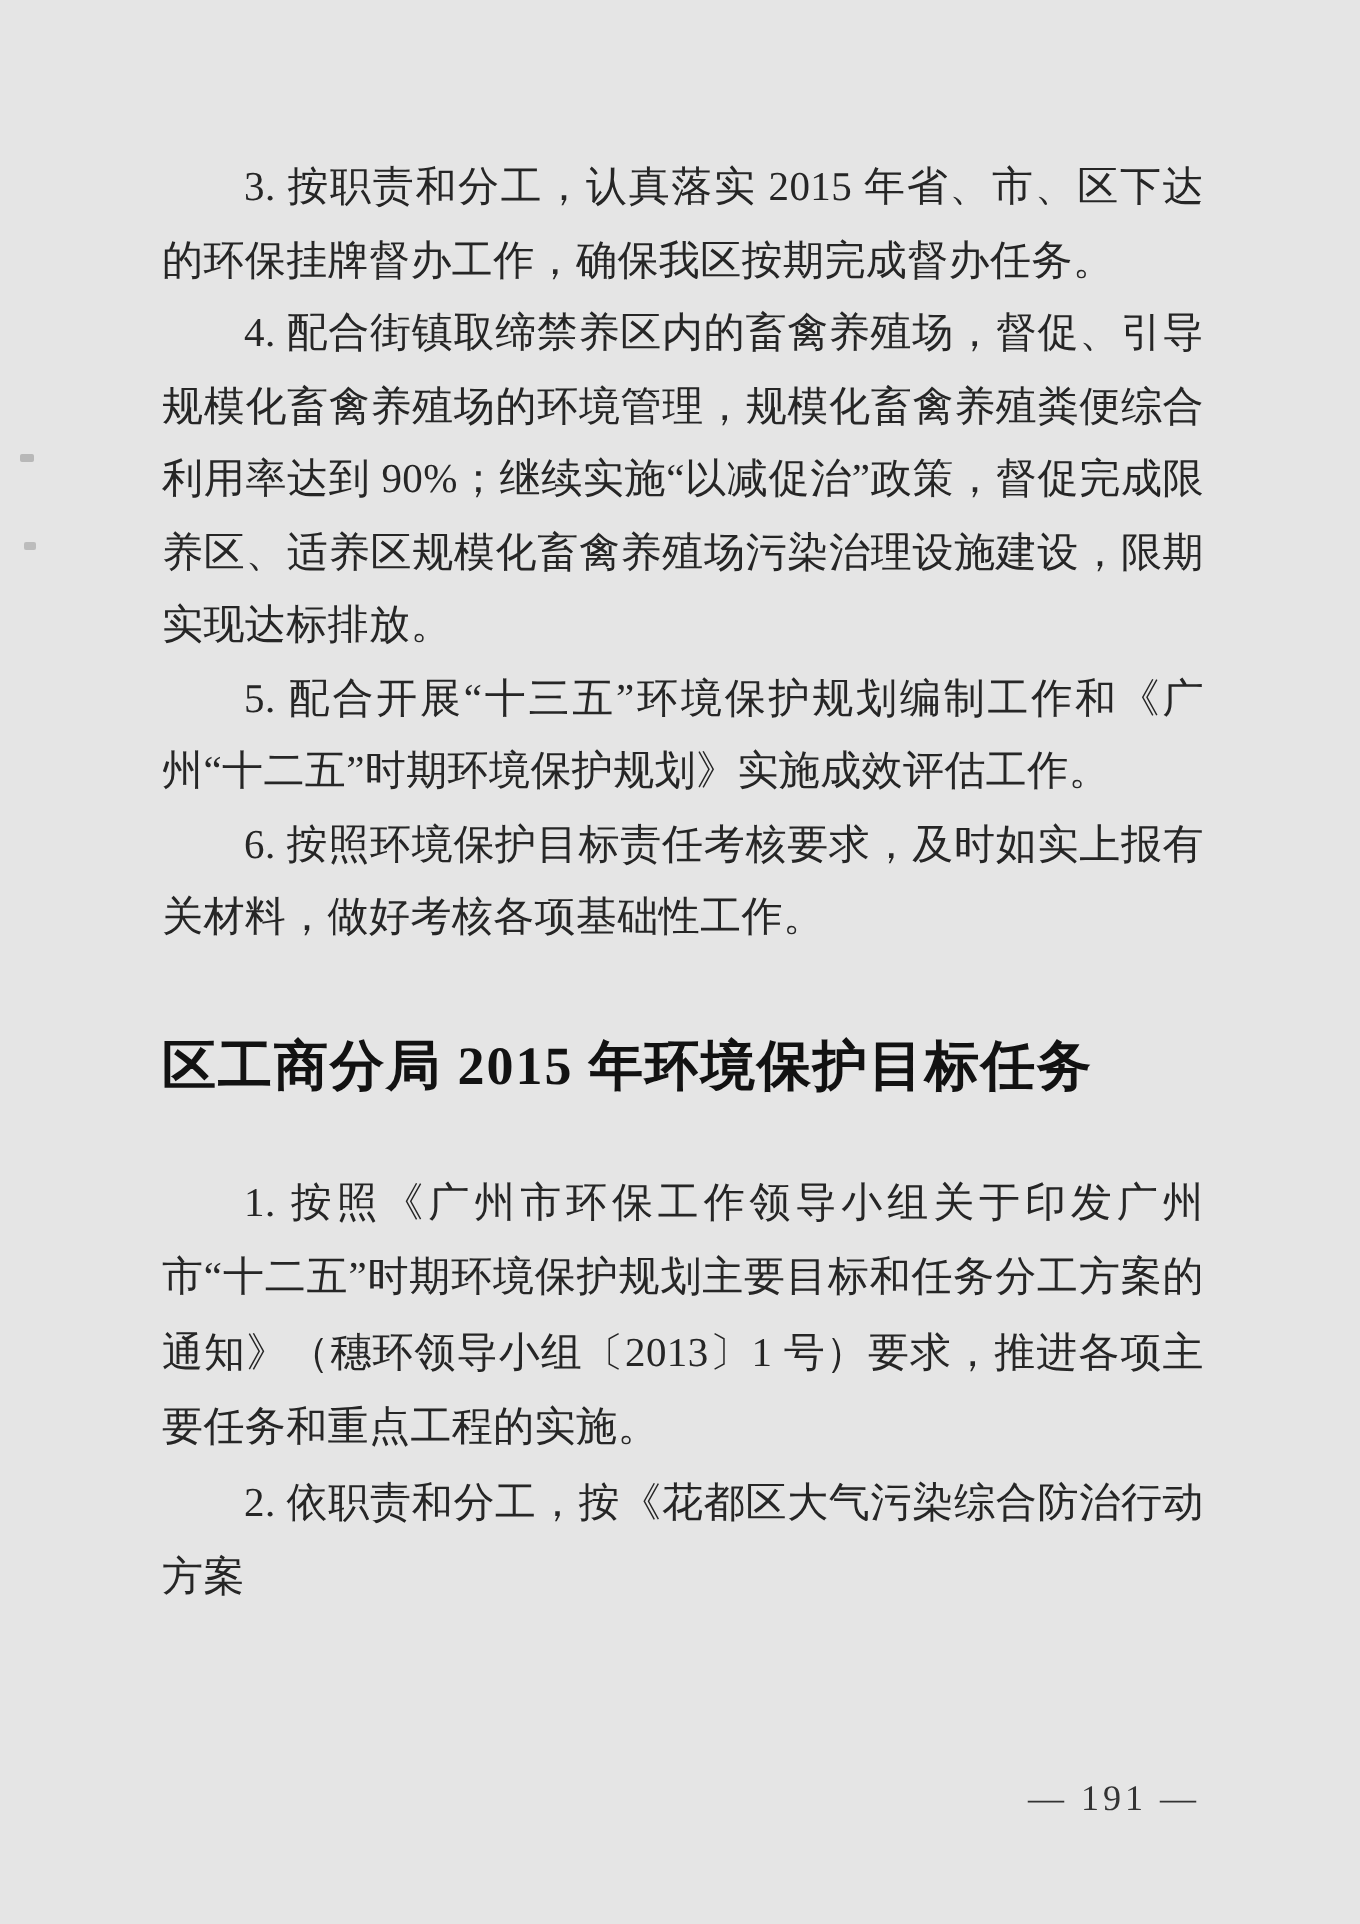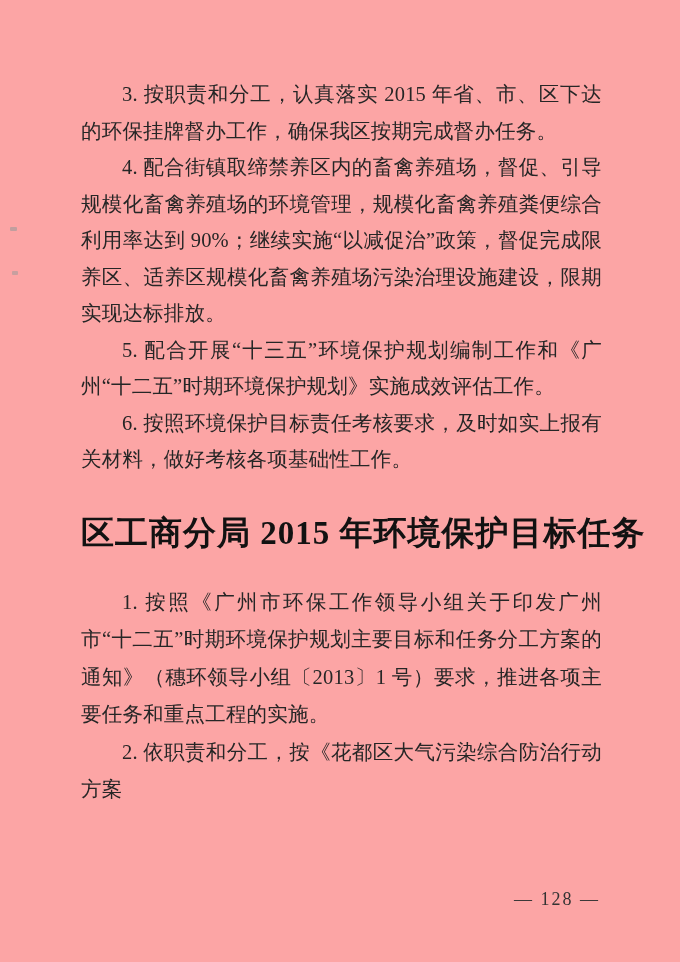--- a/index.html
+++ b/index.html
@@ -5,21 +5,21 @@
   html, body {
     margin: 0;
     padding: 0;
     background: #ffffff;
   }
   .page {
     position: relative;
     width: 680px;
     height: 962px;
     margin: 0 auto;
-    background: #fca5a5;
+    background: #e5e5e5;
     overflow: hidden;
     font-family: "Liberation Serif", "DejaVu Serif", serif;
     color: #262626;
   }
   .content {
     position: absolute;
     left: 81px;
     top: 76px;
     width: 521px;
   }
@@ -30,21 +30,21 @@
     text-align: justify;
     text-indent: 2em;
     letter-spacing: 0.2px;
     word-break: break-all;
   }
   .section-block p.body-para {
     line-height: 37.5px;
   }
   h1.section-title {
     margin: 36px 0 32px 0;
-    font-size: 33px;
+    font-size: 27px;
     line-height: 38px;
     font-weight: bold;
     text-align: left;
     letter-spacing: 1px;
     color: #121212;
     white-space: nowrap;
   }
   .footer {
     position: absolute;
     right: 80px;
@@ -84,16 +84,16 @@
     <div class="section-block">
 
       <p class="body-para">1. 按照《广州市环保工作领导小组关于印发广州市“十二五”时期环境保护规划主要目标和任务分工方案的通知》（穗环领导小组〔2013〕1 号）要求，推进各项主要任务和重点工程的实施。</p>
 
       <p class="body-para">2. 依职责和分工，按《花都区大气污染综合防治行动方案</p>
     </div>
 
   </div>
 
   <div class="footer">
-    <span>— 128 —</span>
+    <span>— 191 —</span>
   </div>
 
 </div>
 
 </body></html>

